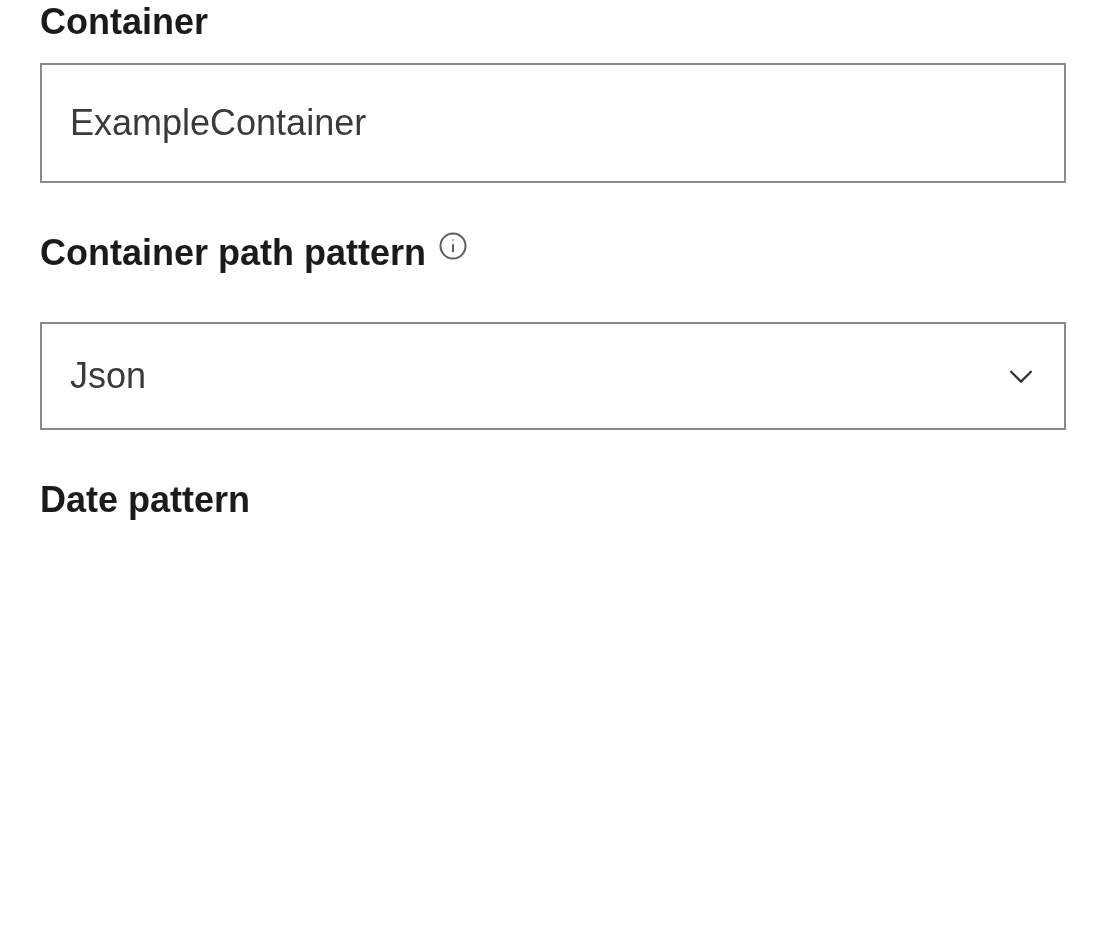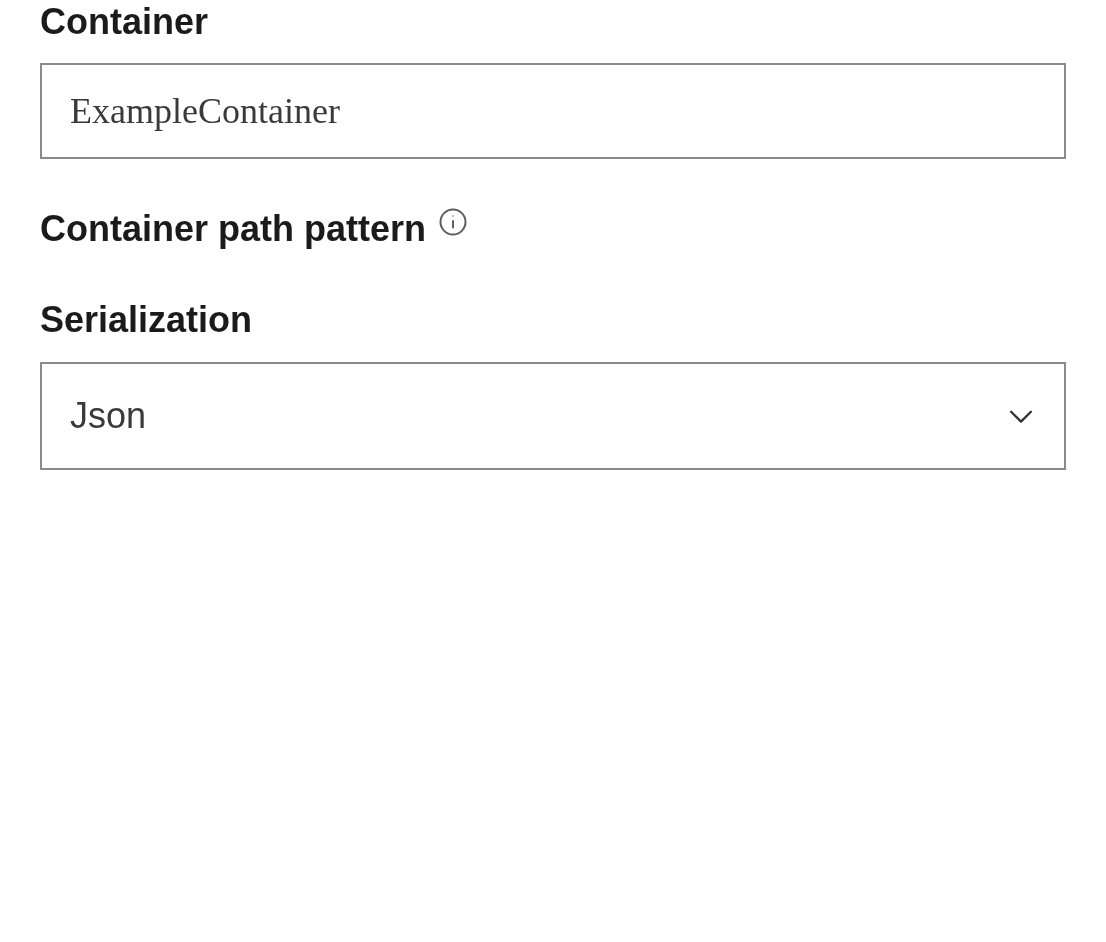--- a/index.html
+++ b/index.html
@@ -37,25 +37,25 @@
       width: 30px;
       height: 30px;
       color: #5e5e5e;
     }
     .info-icon svg {
       width: 30px;
       height: 30px;
     }
     .text-input {
       width: 100%;
-      height: 96px;
+      height: 120px;
       border: 2px solid #8a8a8a;
       padding: 8px 28px;
       font-size: 36px;
-      font-family: Liberation Serif, serif;
+      font-family: Liberation Sans, sans-serif;
       color: #3a3a3a;
       background: #ffffff;
       outline: none;
     }
     .text-input.focused {
       border: 3px solid #323232;
     }
     .select-wrapper {
       position: relative;
       width: 100%;
@@ -106,27 +106,27 @@
       <svg viewBox="0 0 24 24" fill="none" stroke="currentColor" stroke-width="1.6">
         <circle cx="12" cy="12" r="10"></circle>
         <line x1="12" y1="10.5" x2="12" y2="17"></line>
         <circle cx="12" cy="7.2" r="0.6" fill="currentColor" stroke="none"></circle>
       </svg>
     </span>
   </div>
 </div>
 
 <div class="form-group">
-  <div class="label-row">
-    <label class="field-label">Serialization</label>
-  </div>
   <div class="select-wrapper">
     <input type="text" readonly="" class="select-input" value="Json" style="">
     <span class="chevron-wrap">
       <svg viewBox="0 0 24 24" fill="none" stroke="currentColor" stroke-width="1.6" stroke-linecap="round" stroke-linejoin="round">
         <polyline points="5 9 12 16 19 9"></polyline>
       </svg>
     </span>
   </div>
 </div>
 
 <div class="form-group">
+  <div class="label-row">
+    <label class="field-label">Date pattern</label>
+  </div>
 </div>
 
 </body></html>

